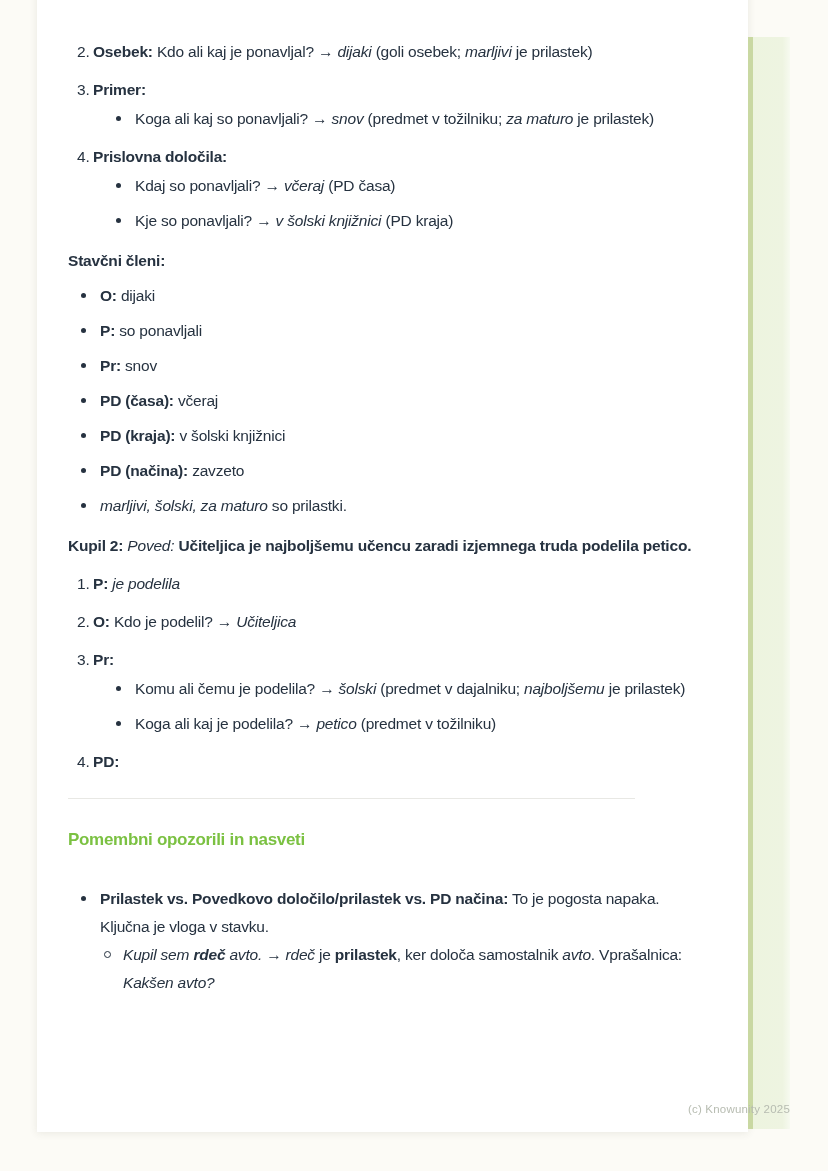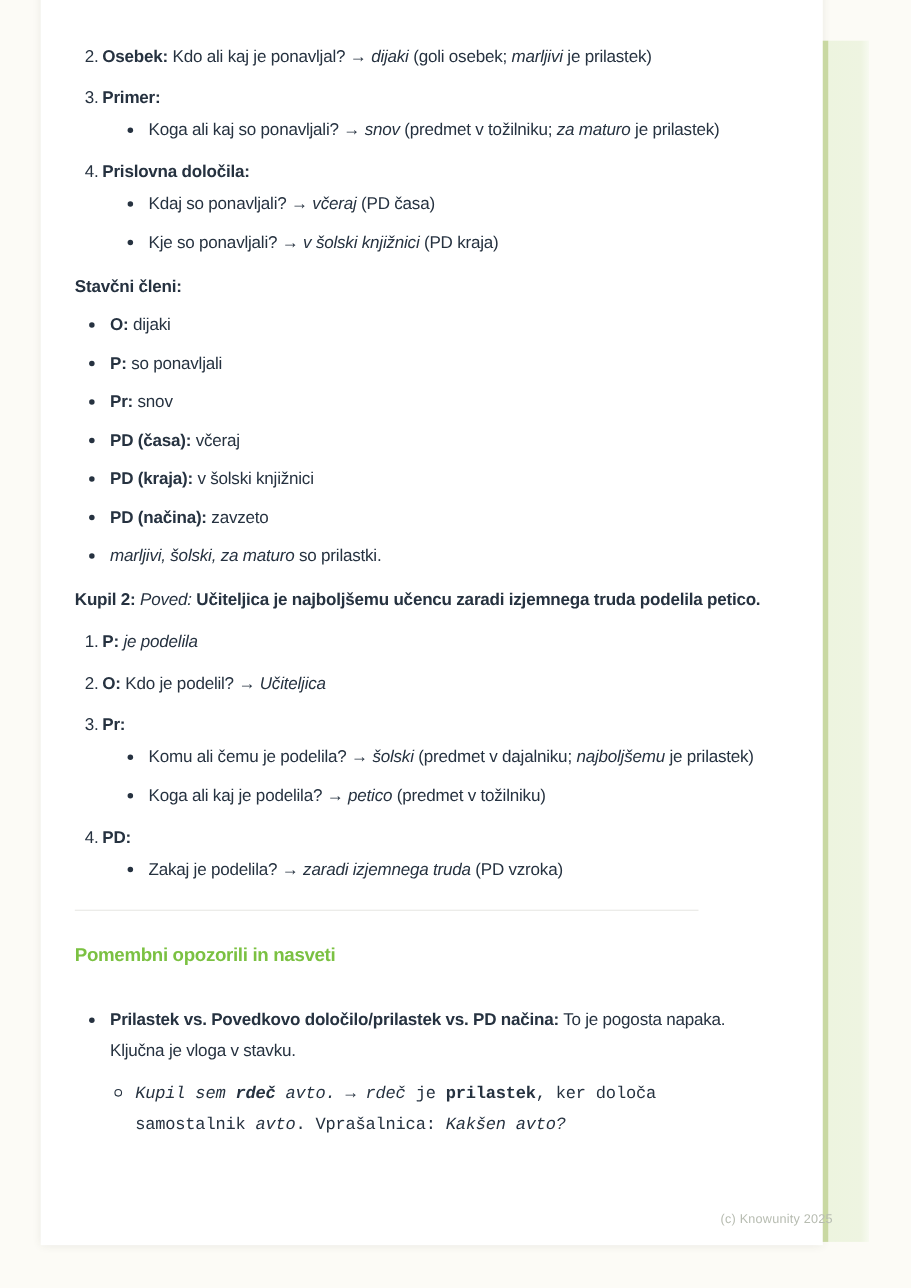--- a/index.html
+++ b/index.html
@@ -28,21 +28,21 @@
     letter-spacing:-0.2px;
   }
   
   .blk{position:relative;}
   .b{font-weight:700;}
   .i{font-style:italic;}
   .numbered{padding-left:25px;margin-top:10px;}
   .numbered .marker{position:absolute;left:9px;top:0;}
   .bullet1{padding-left:32px;margin-top:7px;}
   .bullet2{padding-left:67px;margin-top:7px;}
-  .circle1{padding-left:55px;margin-top:10px;font-family:Liberation Mono, monospace;}
+  .circle1{padding-left:55px;}
   .tight{margin-top:1px;}
   .first{margin-top:0;}
   .para{margin-top:12px;}
   .dot{
     position:absolute;top:11px;
     width:5px;height:5px;border-radius:50%;
     background:#263240;
   }
   .bullet1 .dot{left:13px;}
   .bullet2 .dot{left:48px;}
@@ -61,20 +61,21 @@
     font-size:17px;line-height:34px;
     font-weight:700;letter-spacing:-0.3px;
     color:#7bc142;
   }
   .h2 + .bullet1{margin-top:28px;}
   
   .watermark{
     position:absolute;
     left:655px;top:1103px;
     width:135px;
+    text-align:right;
     font-size:11.5px;
     letter-spacing:0.2px;
     color:#b7bcb1;
     z-index:5;
   }
   
   .edge{
     position:absolute;
     left:748px;top:37px;
     width:42px;height:1092px;
@@ -102,21 +103,20 @@
       <div class="blk bullet1"><span class="dot"></span><span><span class="b">PD (kraja):</span><span> v šolski knjižnici</span></span></div>
       <div class="blk bullet1"><span class="dot"></span><span><span class="b">PD (načina):</span><span> zavzeto</span></span></div>
       <div class="blk bullet1"><span class="dot"></span><span><span class="i">marljivi, šolski, za maturo</span><span> so prilastki.</span></span></div>
       <div class="blk para"><span><span class="b">Kupil 2:</span><span> </span><span class="i">Poved:</span><span> </span><span class="b">Učiteljica je najboljšemu učencu zaradi izjemnega truda podelila petico.</span></span></div>
       <div class="blk numbered"><span class="marker">1.</span><span><span class="b">P:</span><span> </span><span class="i">je podelila</span></span></div>
       <div class="blk numbered"><span class="marker">2.</span><span><span class="b">O:</span><span> Kdo je podelil? → </span><span class="i">Učiteljica</span></span></div>
       <div class="blk numbered"><span class="marker">3.</span><span><span class="b">Pr:</span></span></div>
       <div class="blk bullet2 tight"><span class="dot"></span><span><span>Komu ali čemu je podelila? → </span><span class="i">šolski</span><span> (predmet v dajalniku; </span><span class="i">najboljšemu</span><span> je prilastek)</span></span></div>
       <div class="blk bullet2"><span class="dot"></span><span><span>Koga ali kaj je podelila? → </span><span class="i">petico</span><span> (predmet v tožilniku)</span></span></div>
       <div class="blk numbered"><span class="marker">4.</span><span><span class="b">PD:</span></span></div>
-      <div class="blk bullet2 tight"><span class="dot"></span><span><span>Zakaj je podelila? → </span><span class="i">zaradi izjemnega truda</span><span> (PD vzroka)</span></span></div>
       <div class="hr"></div>
       <h2 class="h2"><span>Pomembni opozorili in nasveti</span></h2>
       <div class="blk bullet1"><span class="dot"></span><span><span class="b">Prilastek vs. Povedkovo določilo/prilastek vs. PD načina:</span><span> To je pogosta napaka. Ključna je vloga v stavku.</span></span></div>
       <div class="blk circle1"><span class="ring"></span><span><span class="i">Kupil sem </span><span class="b i">rdeč</span><span class="i"> avto.</span><span> → </span><span class="i">rdeč</span><span> je </span><span class="b">prilastek</span><span>, ker določa samostalnik </span><span class="i">avto</span><span>. Vprašalnica: </span><span class="i">Kakšen avto?</span></span></div>
     </div>
 </div>
 
 <div class="edge"></div>
 
 <div class="watermark">(c) Knowunity 2025</div>

